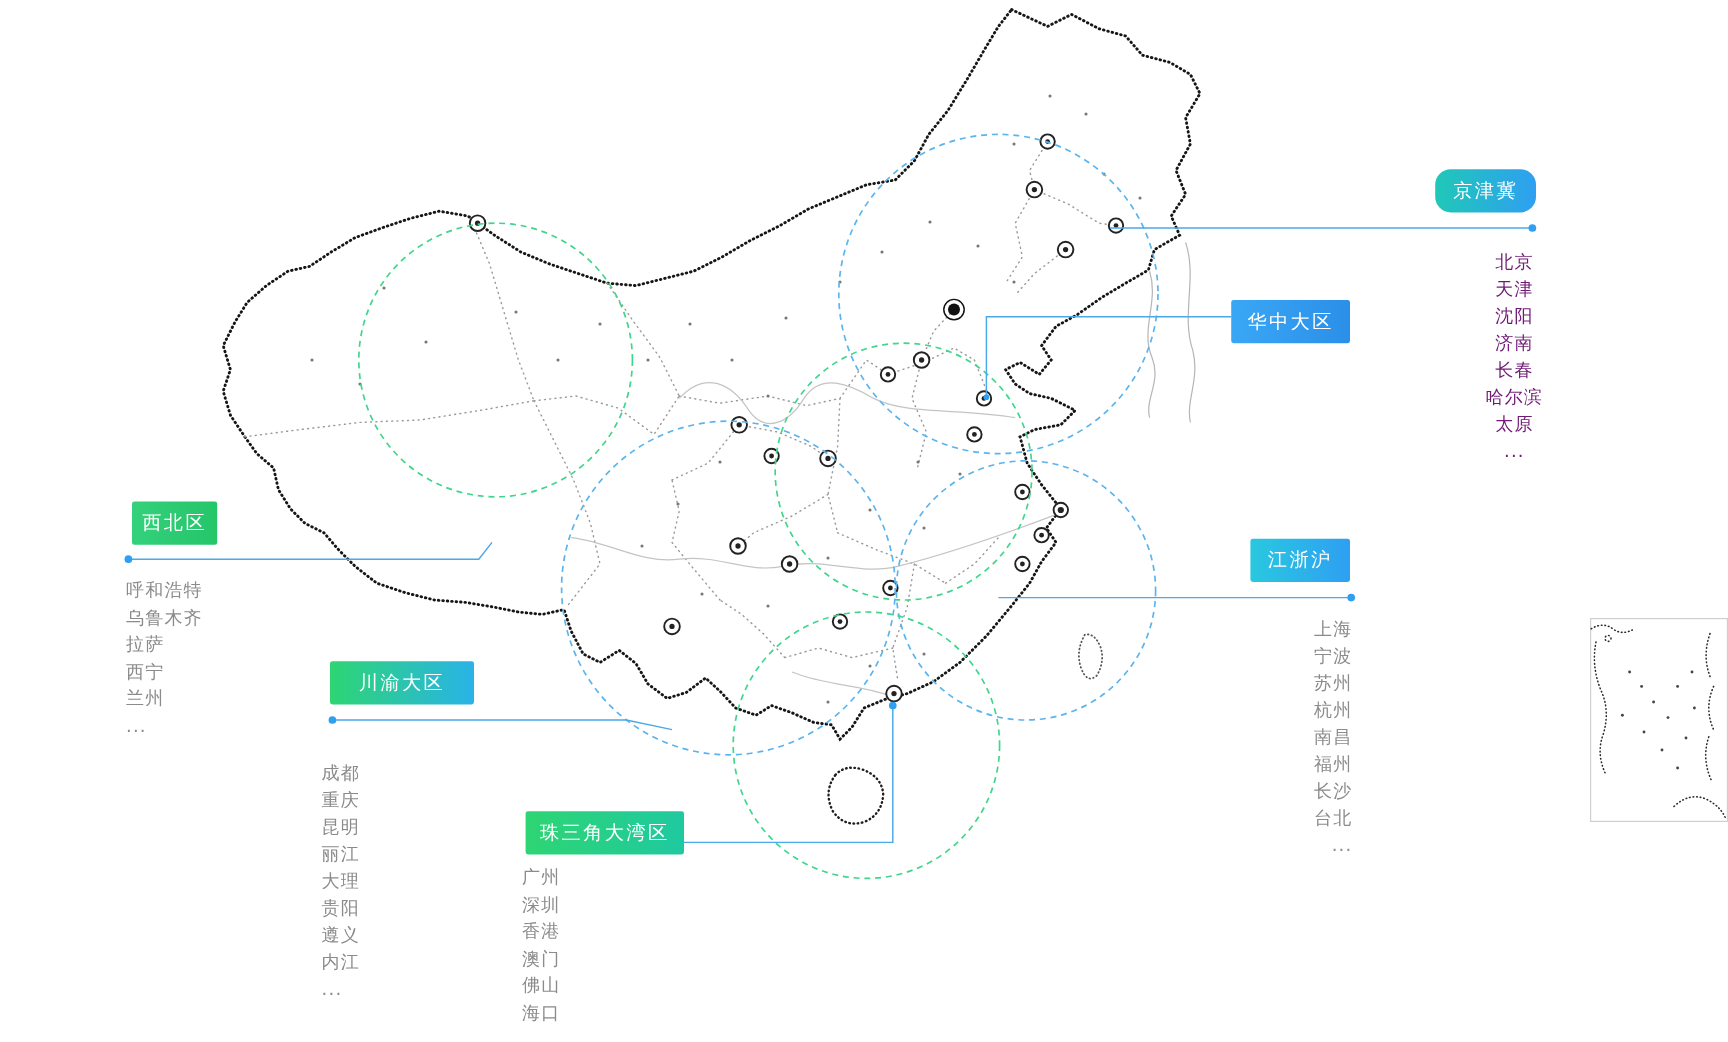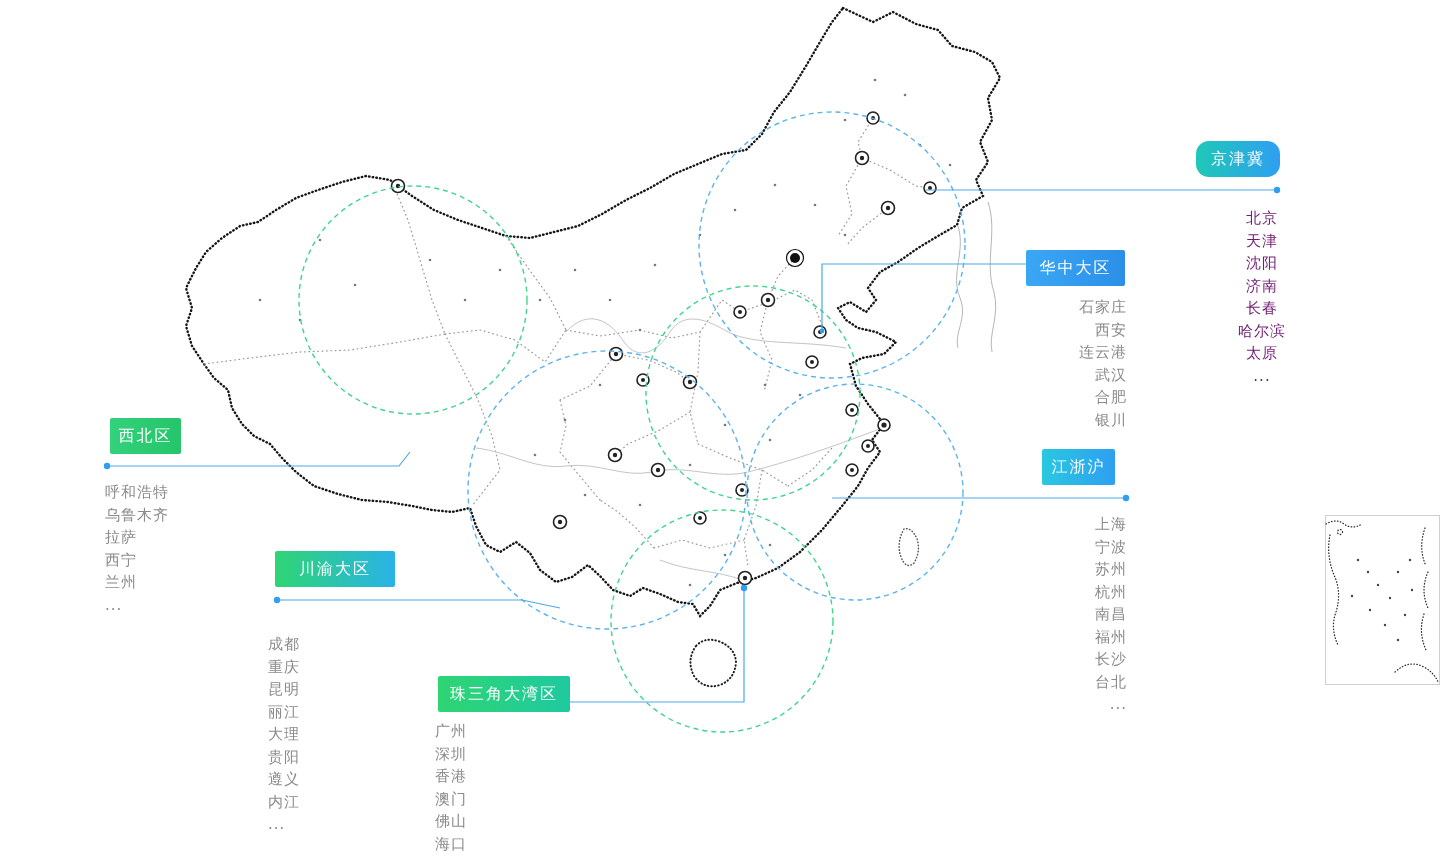--- a/index.html
+++ b/index.html
@@ -37,21 +37,21 @@
   
   .badge{
     position:absolute;height:36px;line-height:36px;text-align:center;
     color:#fff;font-size:16px;letter-spacing:2px;border-radius:2px;cursor:pointer;
   }
   #badge-jingjinji{left:1196px;top:141px;width:84px;border-radius:13px;}
   #badge-huazhong{left:1026px;top:230px;width:99px;margin-top:20px;}
   #badge-xibei{left:110px;top:418px;width:71px;}
   #badge-chuanyu{left:275px;top:551px;width:120px;}
   #badge-zhusanjiao{left:438px;top:676px;width:132px;}
-  #badge-jiangzhehu{left:1042px;top:449px;width:73px;}
+  #badge-jiangzhehu{left:1042px;top:449px;width:83px;}
 
   .city-list{position:absolute;font-size:15px;line-height:22.5px;color:#8b8b8b;letter-spacing:1px;}
   .city-list.dark{color:#701a75;}
   #list-jingjinji{left:1196px;top:207px;width:132px;text-align:center;}
   #list-huazhong{left:1027px;top:296px;width:100px;text-align:right;}
   #list-xibei{left:105px;top:481px;text-align:left;}
   #list-chuanyu{left:268px;top:617px;text-align:left;margin-top:16px;}
   #list-zhusanjiao{left:435px;top:720px;text-align:left;}
   #list-jiangzhehu{left:1027px;top:513px;width:100px;text-align:right;}
 </style>
@@ -218,28 +218,20 @@
     <div class="city">北京</div>
     <div class="city">天津</div>
     <div class="city">沈阳</div>
     <div class="city">济南</div>
     <div class="city">长春</div>
     <div class="city">哈尔滨</div>
     <div class="city">太原</div>
     <div class="city">...</div>
   </div>
 
-  <div class="city-list" id="list-huazhong">
-    <div class="city">石家庄</div>
-    <div class="city">西安</div>
-    <div class="city">连云港</div>
-    <div class="city">武汉</div>
-    <div class="city">合肥</div>
-    <div class="city">银川</div>
-  </div>
 
   <div class="city-list" id="list-xibei">
     <div class="city">呼和浩特</div>
     <div class="city">乌鲁木齐</div>
     <div class="city">拉萨</div>
     <div class="city">西宁</div>
     <div class="city">兰州</div>
     <div class="city">...</div>
   </div>
 

